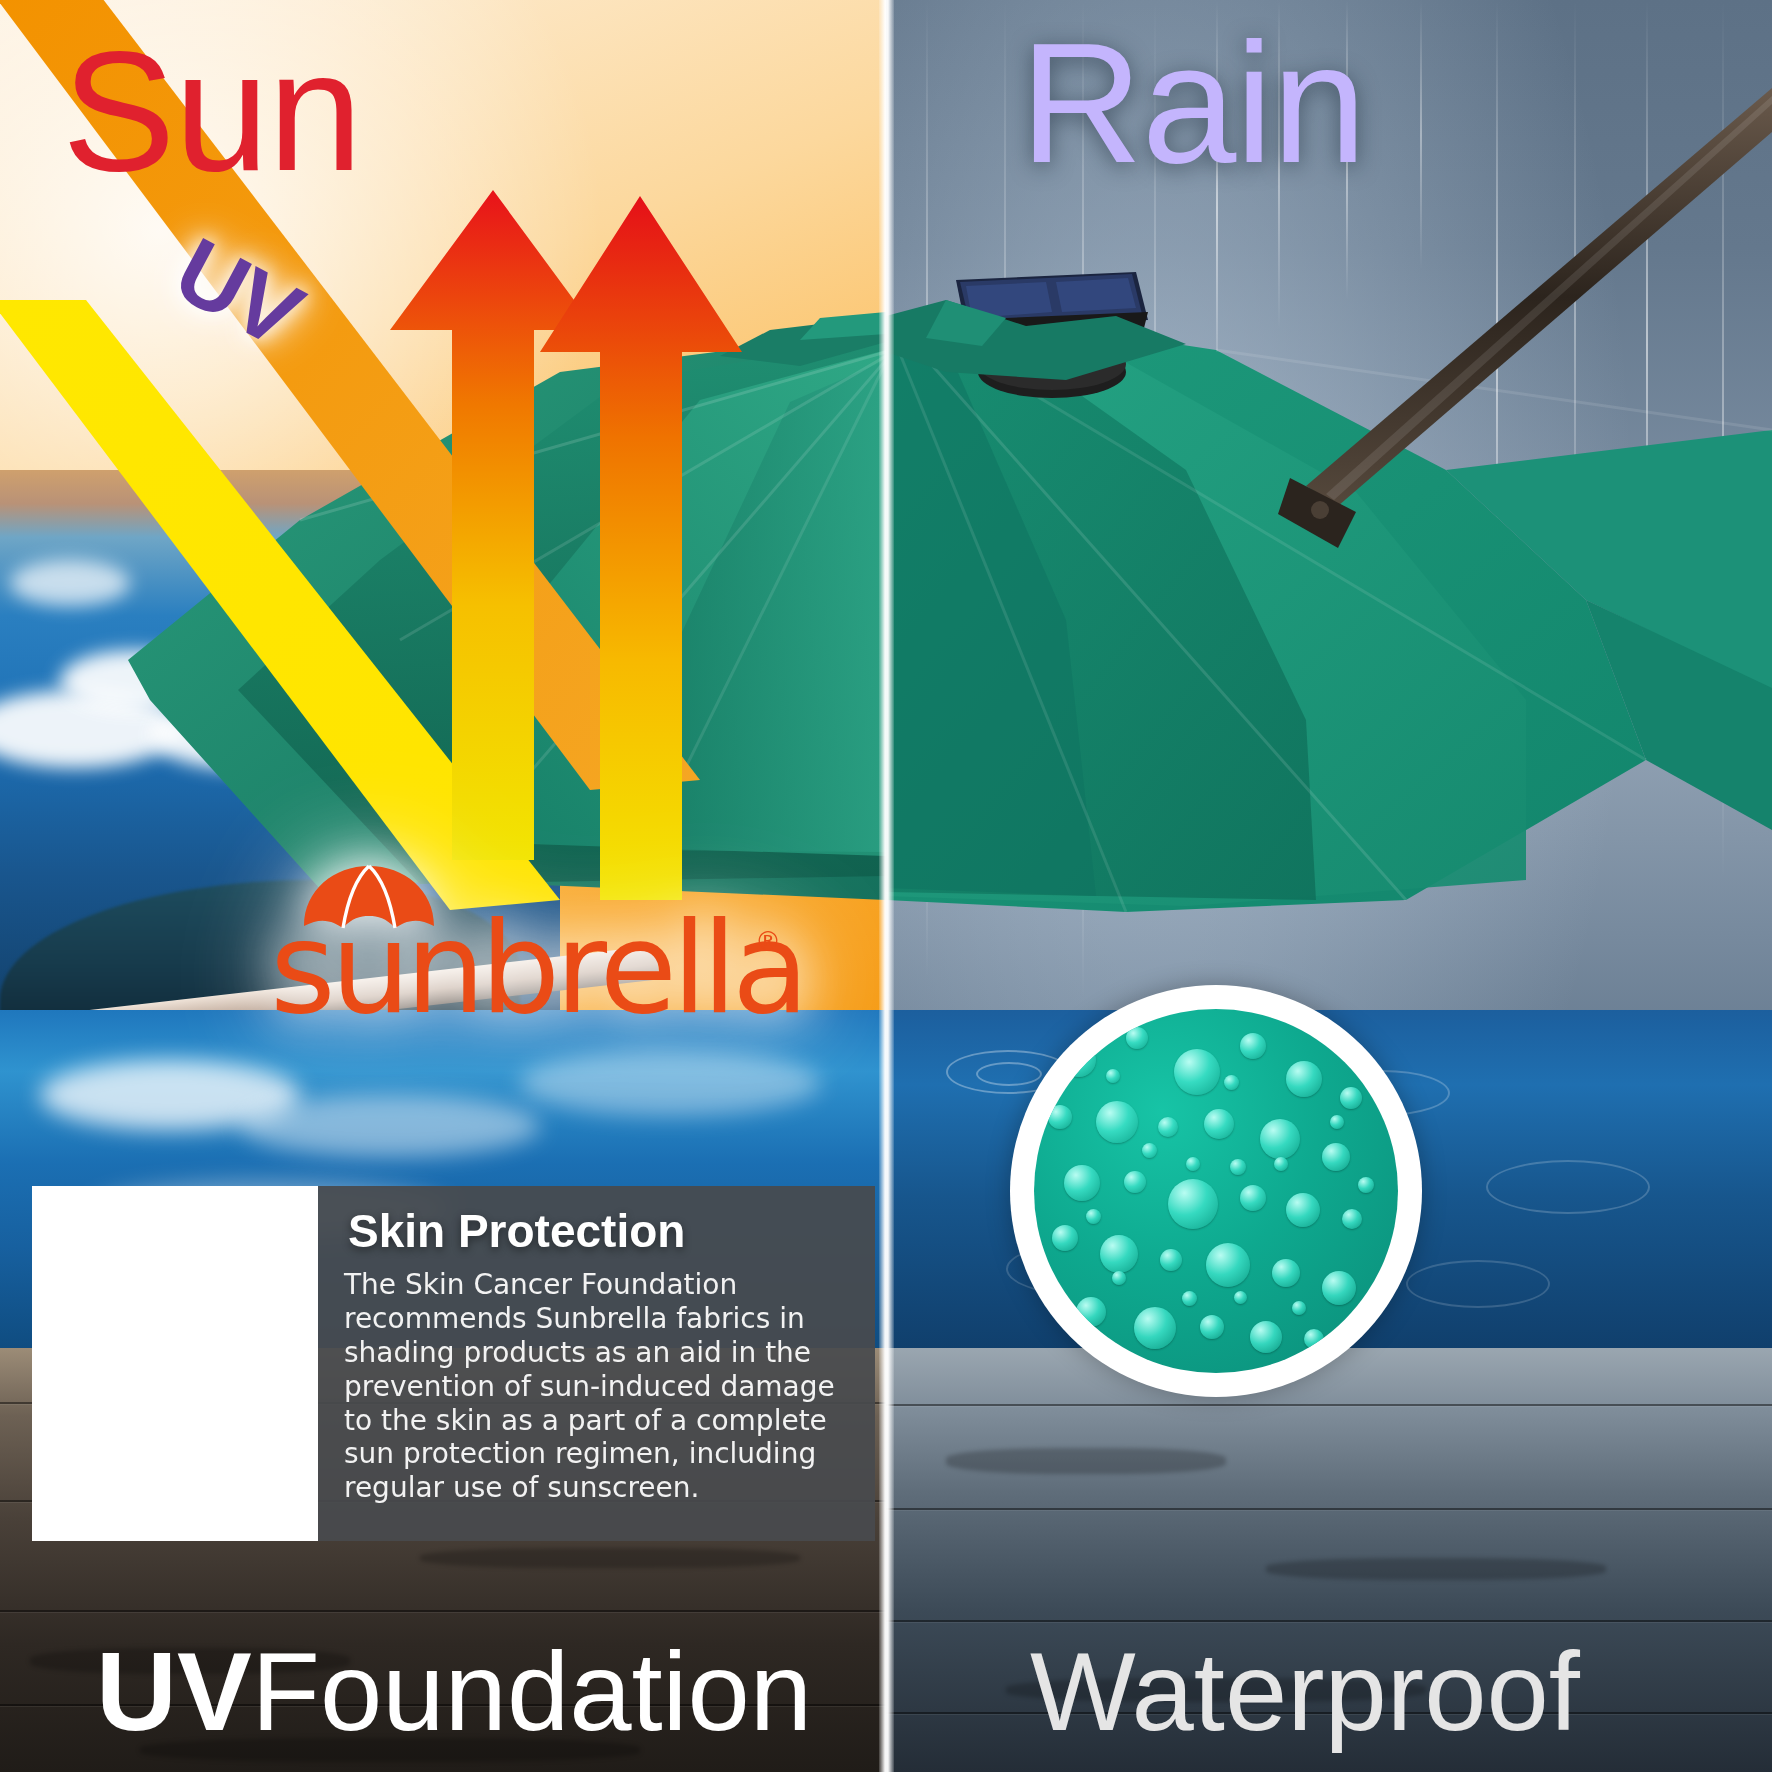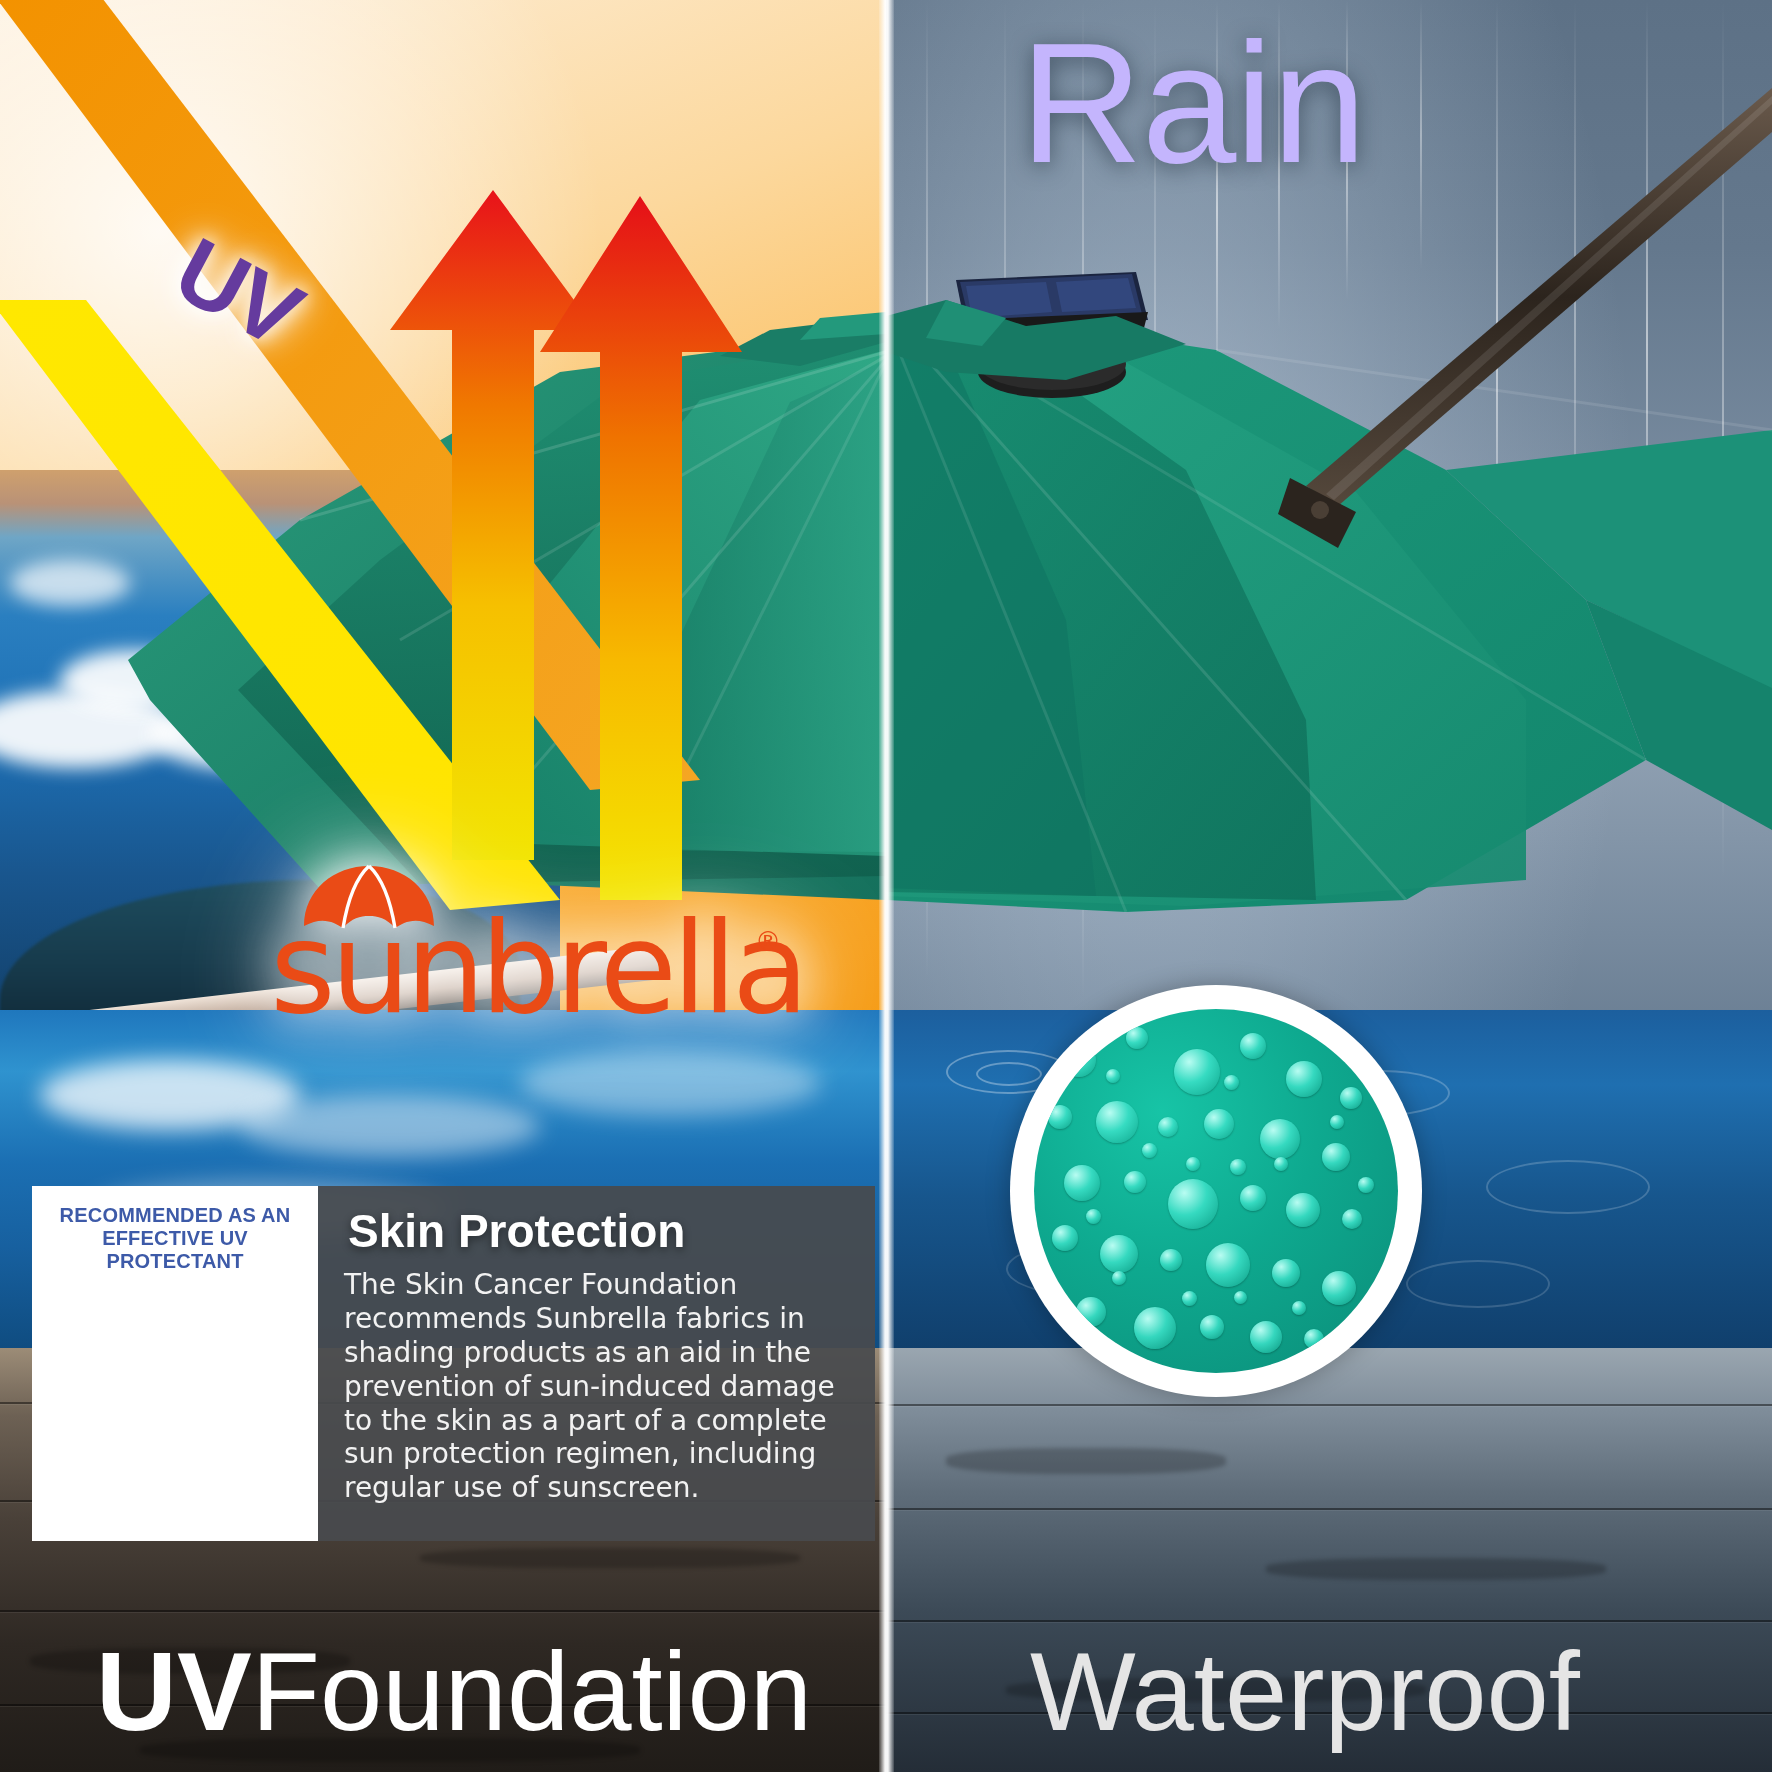--- a/index.html
+++ b/index.html
@@ -303,20 +303,21 @@
 
       <g>
         <path d="M452,860 L452,330 L390,330 L493,190 L596,330 L534,330 L534,860 Z" fill="url(#arrowGrad)"></path>
       </g>
 
       <g>
         <path d="M600,900 L600,352 L540,352 L640,196 L742,352 L682,352 L682,900 Z" fill="url(#arrowGrad2)"></path>
       </g>
     </svg>
 
+    <div class="big-head" id="sun-head">Sun</div>
     <div id="uv-badge">UV</div>
 
     <div id="sunbrella">
       <svg class="umb" viewBox="0 0 138 66">
         <path d="M4,62 C4,26 34,2 69,2 C104,2 134,26 134,62 C116,52 104,58 95,64 C86,54 78,52 69,52 C60,52 52,54 43,64 C34,58 22,52 4,62 Z" fill="#ea4b16"></path>
         <path d="M69,2 C56,14 48,34 43,64" stroke="#fff" stroke-width="3.4" fill="none"></path>
         <path d="M69,2 C82,14 90,34 95,64" stroke="#fff" stroke-width="3.4" fill="none"></path>
       </svg>
       <div class="word">sunbrella</div>
       <div class="reg">®</div>
@@ -471,24 +472,20 @@
       <div class="drop" style="left:148px;top:282px;width:15px;height:15px;"></div>
       <div class="drop" style="left:258px;top:292px;width:14px;height:14px;"></div>
       <div class="drop" style="left:200px;top:282px;width:13px;height:13px;"></div>
       <div class="drop" style="left:78px;top:262px;width:14px;height:14px;"></div>
     </div>
   </div>
 
   <div id="skin-card">
 
     <div id="scf-badge">
-      <div id="scf-caption">
-        <div>RECOMMENDED AS AN</div>
-        <div>EFFECTIVE UV PROTECTANT</div>
-      </div>
     </div>
 
     <div id="skin-text">
       <div id="skin-title">Skin Protection</div>
       <div id="skin-body">The Skin Cancer Foundation recommends Sunbrella fabrics in shading products as an aid in the prevention of sun-induced damage to the skin as a part of a complete sun protection regimen, including regular use of sunscreen.</div>
     </div>
   </div>
 
 </div>
 

